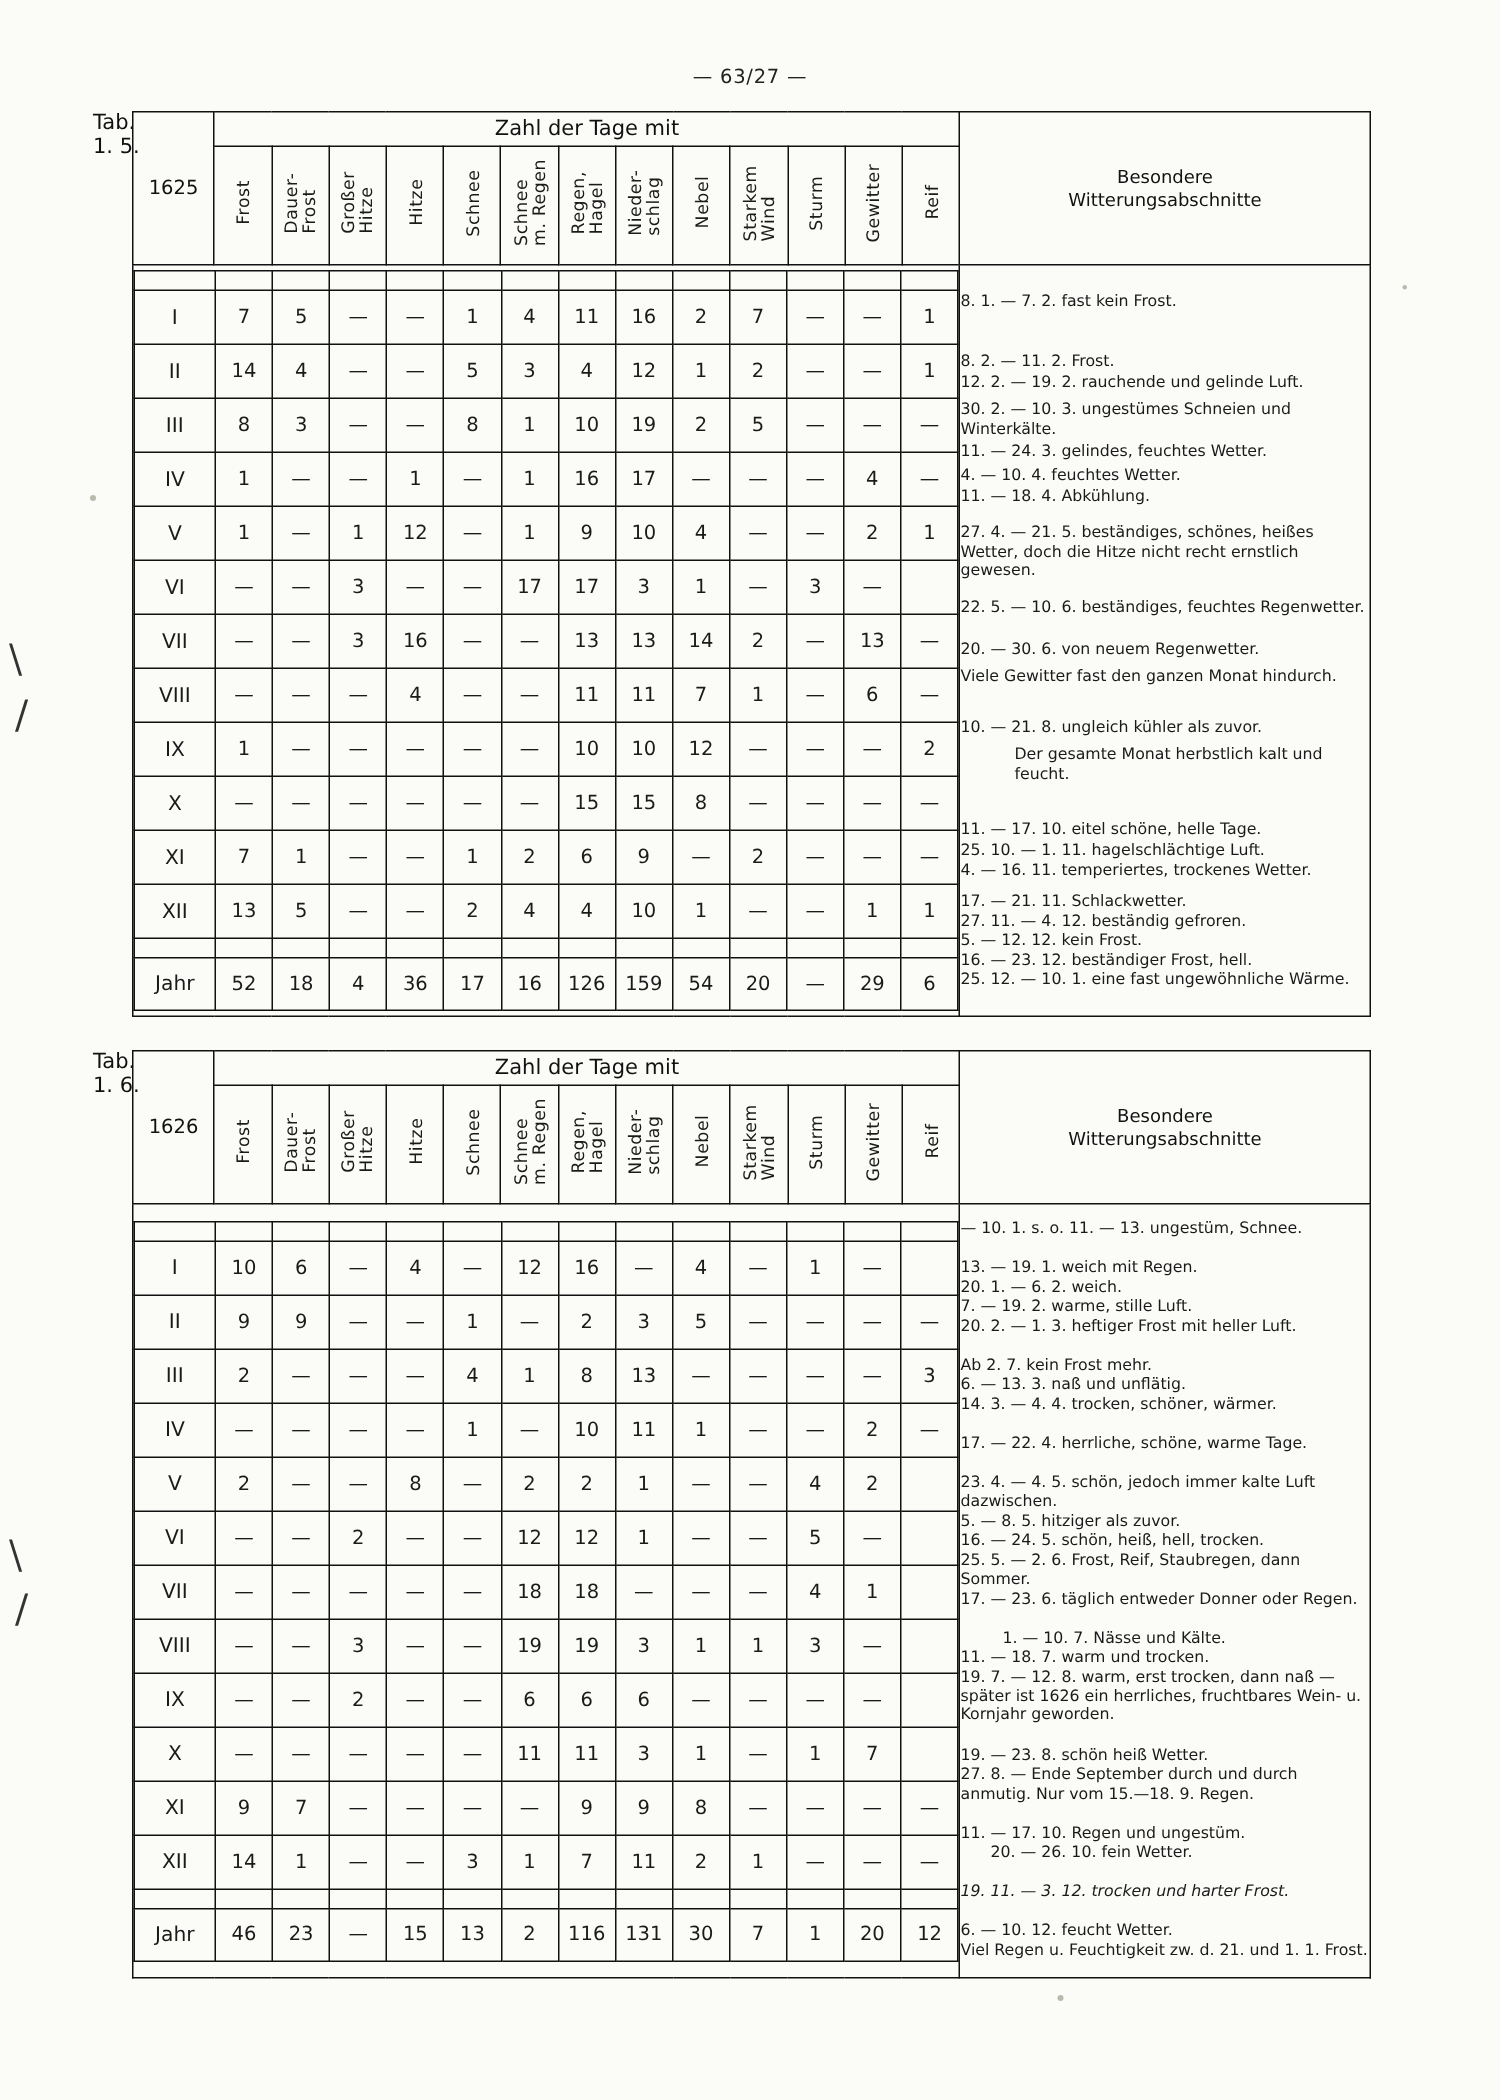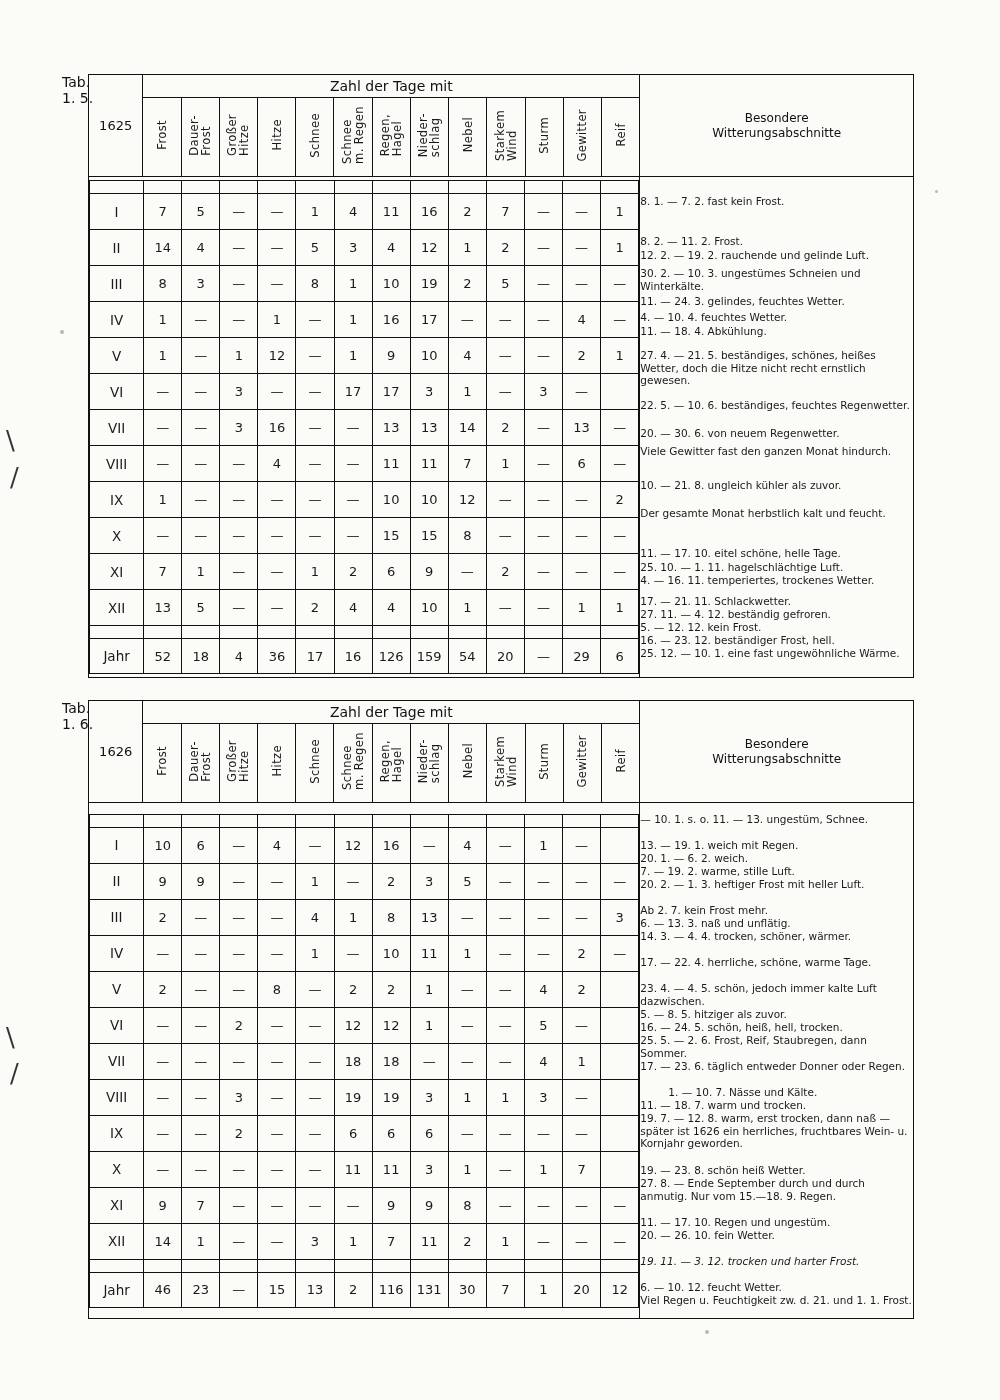--- a/index.html
+++ b/index.html
@@ -145,20 +145,21 @@
     position: absolute;
     background: #b9b9ae;
     border-radius: 50%;
   }
 </style>
 </head>
 <body>
 
 <div class="page">
 
+  <div class="page-number">— 63/27 —</div>
 
   <div class="scribble" style="left:6px; top:425px;">\</div>
   <div class="scribble" style="left:10px; top:462px;">/</div>
   <div class="scribble" style="left:6px; top:1022px;">\</div>
   <div class="scribble" style="left:10px; top:1058px;">/</div>
 
   <div class="speck" style="left:60px; top:330px; width:4px; height:4px;"></div>
   <div class="speck" style="left:935px; top:190px; width:3px; height:3px;"></div>
   <div class="speck" style="left:705px; top:1330px; width:4px; height:4px;"></div>
 
@@ -456,21 +457,21 @@
                 <p style="position: absolute; left: 0px; right: 0px; top: 72px;">12. 2. — 19. 2. rauchende und gelinde Luft.</p>
                 <p style="position: absolute; left: 0px; right: 0px; top: 90px;">30. 2. — 10. 3. ungestümes Schneien und Winterkälte.</p>
                 <p style="position: absolute; left: 0px; right: 0px; top: 118px;">11. — 24. 3. gelindes, feuchtes Wetter.</p>
                 <p style="position: absolute; left: 0px; right: 0px; top: 134px;">4. — 10. 4. feuchtes Wetter.</p>
                 <p style="position: absolute; left: 0px; right: 0px; top: 148px;">11. — 18. 4. Abkühlung.</p>
                 <p style="position: absolute; left: 0px; right: 0px; top: 172px;">27. 4. — 21. 5. beständiges, schönes, heißes Wetter, doch die Hitze nicht recht ernstlich gewesen.</p>
                 <p style="position: absolute; left: 0px; right: 0px; top: 222px;">22. 5. — 10. 6. beständiges, feuchtes Regenwetter.</p>
                 <p style="position: absolute; left: 0px; right: 0px; top: 250px;">20. — 30. 6. von neuem Regenwetter.</p>
                 <p style="position: absolute; left: 0px; right: 0px; top: 268px;">Viele Gewitter fast den ganzen Monat hindurch.</p>
                 <p style="position: absolute; left: 0px; right: 0px; top: 302px;">10. — 21. 8. ungleich kühler als zuvor.</p>
-                <p style="position: absolute; left: 0px; right: 0px; top: 330px;">Der gesamte Monat herbstlich kalt und feucht.</p>
+                <p style="position: absolute; left: 0px; right: 0px; top: 320px; padding-left: 36px;">Der gesamte Monat herbstlich kalt und feucht.</p>
                 <p style="position: absolute; left: 0px; right: 0px; top: 370px;">11. — 17. 10. eitel schöne, helle Tage.</p>
                 <p style="position: absolute; left: 0px; right: 0px; top: 384px;">25. 10. — 1. 11. hagelschlächtige Luft.</p>
                 <p style="position: absolute; left: 0px; right: 0px; top: 397px;">4. — 16. 11. temperiertes, trockenes Wetter.</p>
                 <p style="position: absolute; left: 0px; right: 0px; top: 418px;">17. — 21. 11. Schlackwetter.</p>
                 <p style="position: absolute; left: 0px; right: 0px; top: 431px;">27. 11. — 4. 12. beständig gefroren.</p>
                 <p style="position: absolute; left: 0px; right: 0px; top: 444px;">5. — 12. 12. kein Frost.</p>
                 <p style="position: absolute; left: 0px; right: 0px; top: 457px;">16. — 23. 12. beständiger Frost, hell.</p>
                 <p style="position: absolute; left: 0px; right: 0px; top: 470px;">25. 12. — 10. 1. eine fast ungewöhnliche Wärme.</p>
               </div>
           </td>
@@ -781,21 +782,21 @@
                 <p style="position: absolute; left: 0px; right: 0px; top: 205px;">5. — 8. 5. hitziger als zuvor.</p>
                 <p style="position: absolute; left: 0px; right: 0px; top: 218px;">16. — 24. 5. schön, heiß, hell, trocken.</p>
                 <p style="position: absolute; left: 0px; right: 0px; top: 231px;">25. 5. — 2. 6. Frost, Reif, Staubregen, dann Sommer.</p>
                 <p style="position: absolute; left: 0px; right: 0px; top: 257px;">17. — 23. 6. täglich entweder Donner oder Regen.</p>
                 <p style="position: absolute; left: 0px; right: 0px; top: 283px; padding-left: 28px;">1. — 10. 7. Nässe und Kälte.</p>
                 <p style="position: absolute; left: 0px; right: 0px; top: 296px;">11. — 18. 7. warm und trocken.</p>
                 <p style="position: absolute; left: 0px; right: 0px; top: 309px;">19. 7. — 12. 8. warm, erst trocken, dann naß — später ist 1626 ein herrliches, fruchtbares Wein- u. Kornjahr geworden.</p>
                 <p style="position: absolute; left: 0px; right: 0px; top: 361px;">19. — 23. 8. schön heiß Wetter.</p>
                 <p style="position: absolute; left: 0px; right: 0px; top: 374px;">27. 8. — Ende September durch und durch anmutig. Nur vom 15.—18. 9. Regen.</p>
                 <p style="position: absolute; left: 0px; right: 0px; top: 413px;">11. — 17. 10. Regen und ungestüm.</p>
-                <p style="position: absolute; left: 0px; right: 0px; top: 426px;">20. — 26. 10. fein Wetter.</p>
+                <p style="position: absolute; left: 0px; right: 0px; top: 426px; padding-left: 20px;">20. — 26. 10. fein Wetter.</p>
                 <p style="position: absolute; left: 0px; right: 0px; top: 452px; font-style: italic;">19. 11. — 3. 12. trocken und harter Frost.</p>
                 <p style="position: absolute; left: 0px; right: 0px; top: 478px;">6. — 10. 12. feucht Wetter.</p>
                 <p style="position: absolute; left: 0px; right: 0px; top: 491px;">Viel Regen u. Feuchtigkeit zw. d. 21. und 1. 1. Frost.</p>
               </div>
           </td>
         </tr>
       </tbody>
     </table>
   </div>
 

